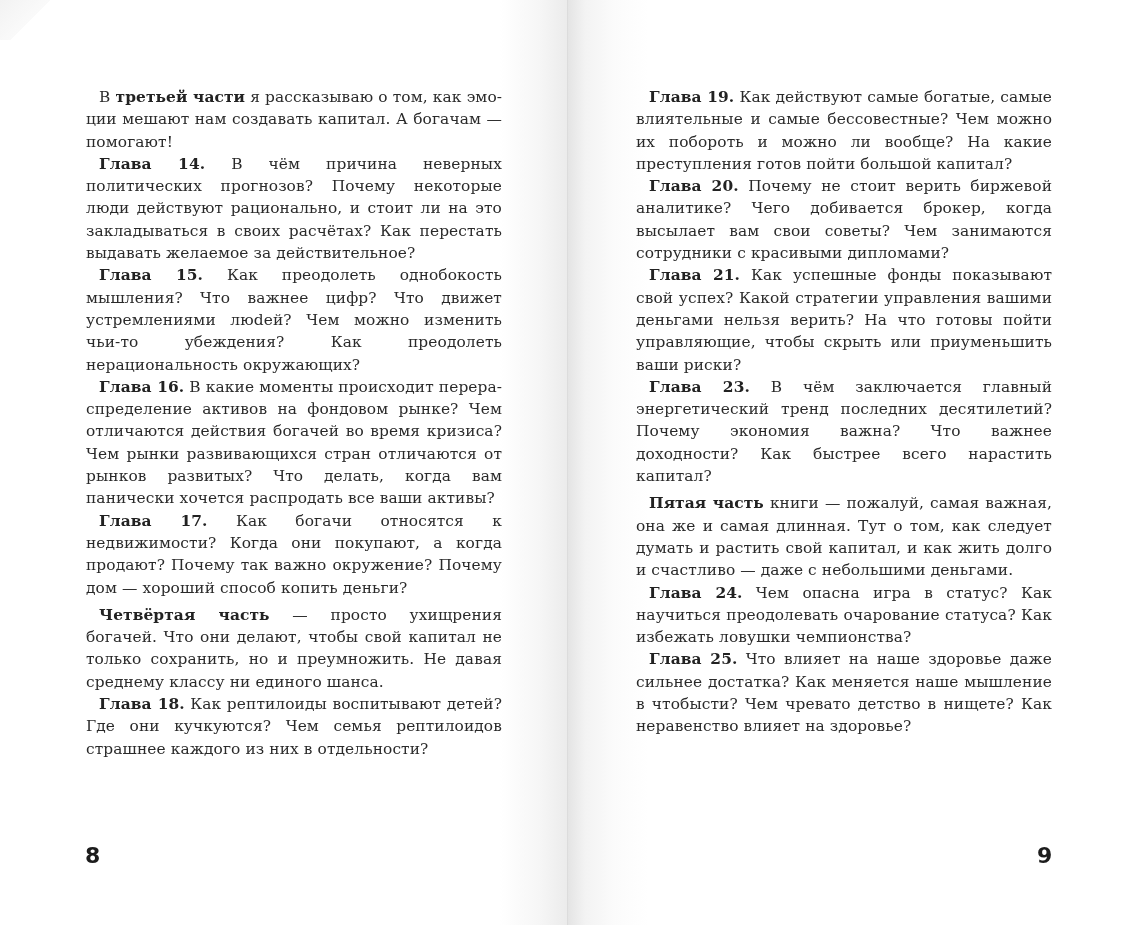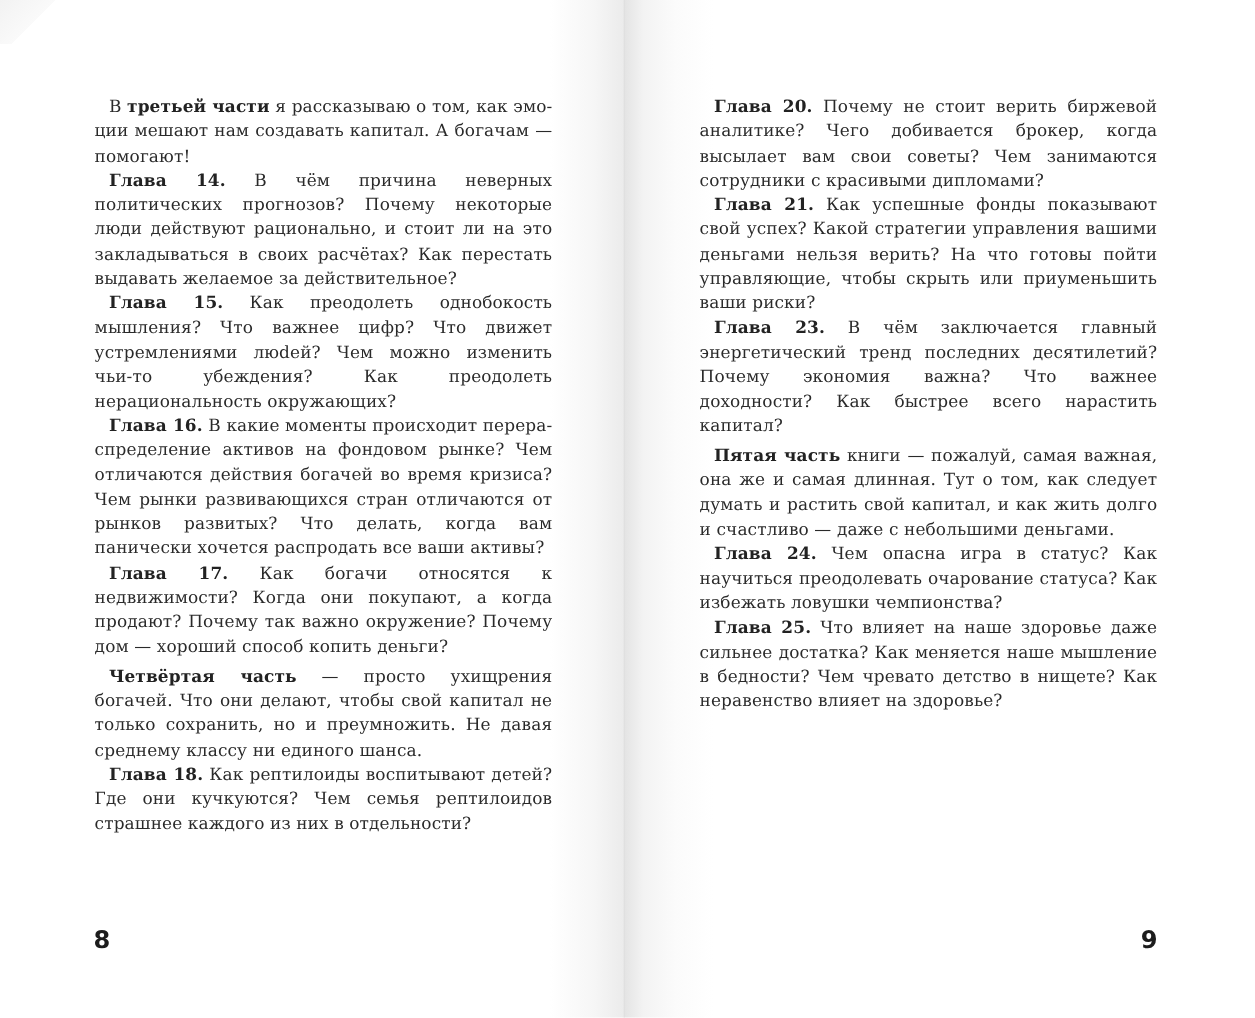--- a/index.html
+++ b/index.html
@@ -47,24 +47,25 @@
       <p class="para"><span class="bold">Глава 16.</span><span> В какие моменты происходит перера­спределение активов на фондовом рынке? Чем от­личаются действия богачей во время кризиса? Чем рынки развивающихся стран отличаются от рынков развитых? Что делать, когда вам панически хочется распродать все ваши активы?</span></p>
       <p class="para"><span class="bold">Глава 17.</span><span> Как богачи относятся к недвижимости? Когда они покупают, а когда продают? Почему так важно окружение? Почему дом — хороший способ копить деньги?</span></p>
       <p class="para gap"><span class="bold">Четвёртая часть</span><span> — просто ухищрения богачей. Что они делают, чтобы свой капитал не только со­хранить, но и преумножить. Не давая среднему клас­су ни единого шанса.</span></p>
       <p class="para"><span class="bold">Глава 18.</span><span> Как рептилоиды воспитывают детей? Где они кучкуются? Чем семья рептилоидов страш­нее каждого из них в отдельности?</span></p>
     </div>
     <div class="page-number pn-left">8</div>
   </div>
 
   <div class="page page-right">
     <div class="text-column text-right" style="left:68px">
+      <p class="para"><span class="bold">Глава 19.</span><span> Как действуют самые богатые, самые влиятельные и самые бессовестные? Чем можно их побороть и можно ли вообще? На какие преступле­ния готов пойти большой капитал?</span></p>
       <p class="para"><span class="bold">Глава 20.</span><span> Почему не стоит верить биржевой ана­литике? Чего добивается брокер, когда высылает вам свои советы? Чем занимаются сотрудники с краси­выми дипломами?</span></p>
       <p class="para"><span class="bold">Глава 21.</span><span> Как успешные фонды показывают свой успех? Какой стратегии управления вашими деньга­ми нельзя верить? На что готовы пойти управляю­щие, чтобы скрыть или приуменьшить ваши риски?</span></p>
       <p class="para"><span class="bold">Глава 23.</span><span> В чём заключается главный энергети­ческий тренд последних десятилетий? Почему эко­номия важна? Что важнее доходности? Как быстрее всего нарастить капитал?</span></p>
       <p class="para gap"><span class="bold">Пятая часть</span><span> книги — пожалуй, самая важная, она же и самая длинная. Тут о том, как следует думать и растить свой капитал, и как жить долго и счастли­во — даже с небольшими деньгами.</span></p>
       <p class="para"><span class="bold">Глава 24.</span><span> Чем опасна игра в статус? Как научиться преодолевать очарование статуса? Как избежать ло­вушки чемпионства?</span></p>
-      <p class="para"><span class="bold">Глава 25.</span><span> Что влияет на наше здоровье даже силь­нее достатка? Как меняется наше мышление в бедно­сти? Чем чревато детство в нищете? Как неравенство влияет на здоровье?</span></p>
+      <p class="para"><span class="bold">Глава 25.</span><span> Что влияет на наше здоровье даже силь­нее достатка? Как меняется наше мышление в чтобы­сти? Чем чревато детство в нищете? Как неравенство влияет на здоровье?</span></p>
     </div>
     <div class="page-number" style="left:469px; top:843px">9</div>
   </div>
 
   <div class="gutter-line"></div>
 </div>
 
 </body></html>

